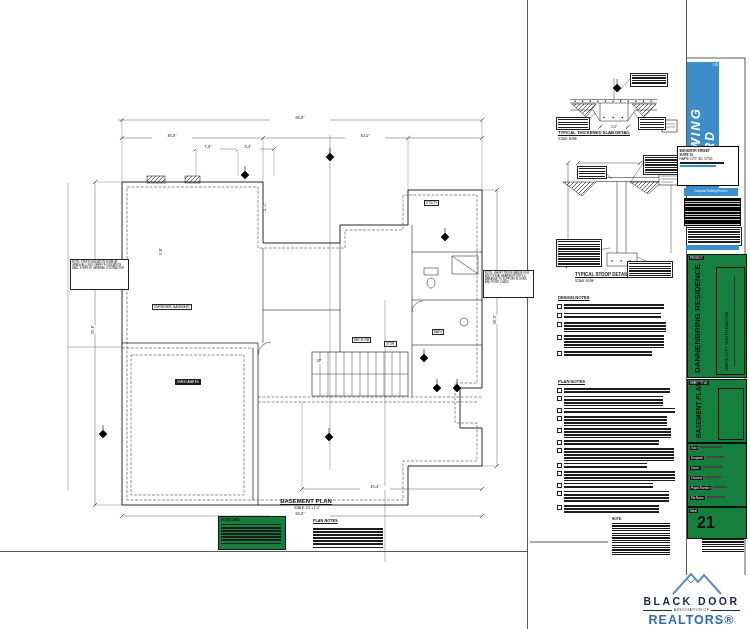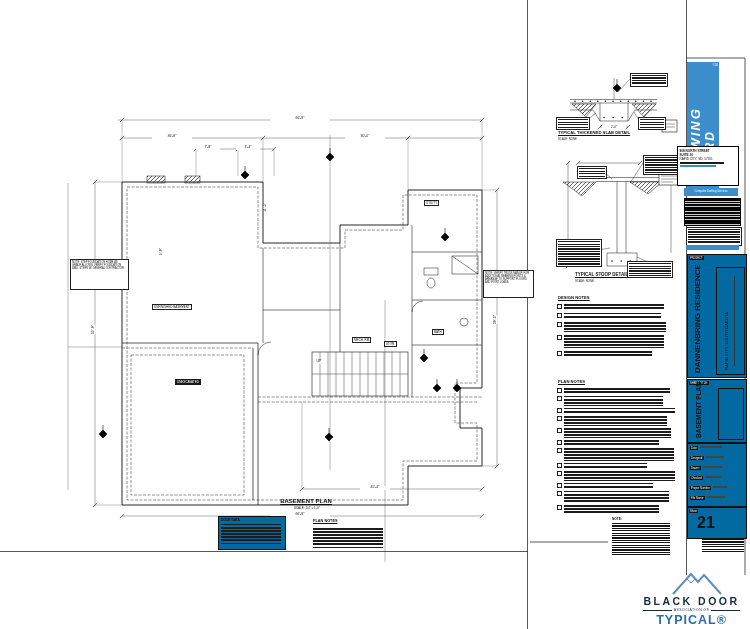--- a/index.html
+++ b/index.html
@@ -15,21 +15,21 @@
   .lbl.dark{background:#1a1a1a;color:#fff;border-color:#1a1a1a;}
   .notebox{position:absolute;font-size:2.6px;line-height:1.2;border:0.6px solid #222;background:#fff;padding:1px;color:#111;}
   .bars{position:absolute;background:repeating-linear-gradient(#1c1c1c 0,#1c1c1c 1.5px,transparent 1.5px,transparent 3.1px);}
   .bars.dense{background:repeating-linear-gradient(#141414 0,#141414 1.2px,transparent 1.2px,transparent 2.4px);}
   .num{position:absolute;width:3.2px;height:3.2px;border:0.6px solid #222;background:#fff;}
   .hd{position:absolute;font-weight:bold;color:#111;line-height:1;white-space:nowrap;}
   .u{text-decoration:underline;}
   .cbox{position:absolute;border:0.5px solid #222;padding:1px;background:#fff;}
   .cbox>i{display:block;width:100%;height:100%;background:repeating-linear-gradient(#1c1c1c 0,#1c1c1c 1.2px,transparent 1.2px,transparent 2.5px);}
   .inv{position:absolute;background:repeating-linear-gradient(#050505 0,#050505 1.9px,#c8c8c8 1.9px,#c8c8c8 2.6px);border:1px solid #000;}
-  .tb{position:absolute;border:0.7px solid #111;background:#0369a1;}
+  .tb{position:absolute;border:0.7px solid #111;background:#15803d;}
   .tb2{position:absolute;border:0.6px solid #111;}
   .tag{position:absolute;background:#141414;color:#fff;font-size:2.7px;line-height:1.2;padding:0.5px 1px;white-space:nowrap;}
   .vt{writing-mode:vertical-rl;transform:rotate(180deg);white-space:nowrap;}
   .vlogo{position:absolute;writing-mode:vertical-rl;transform:rotate(180deg);color:#fff;
          font-weight:bold;font-style:italic;font-size:13px;letter-spacing:2px;white-space:nowrap;}
   .frow{position:absolute;left:2px;font-size:2.7px;white-space:nowrap;}
   .fval{display:inline-block;height:2px;background:#444;vertical-align:middle;margin-left:2px;}
   .assoc{display:flex;align-items:center;gap:2px;font-size:3.4px;letter-spacing:0.5px;}
   .assoc::before,.assoc::after{content:"";flex:1;border-top:0.6px solid #15293f;}
 </style>
@@ -296,16 +296,16 @@
   </div>
   <div class="bars dense" style="left:702px;top:539px;width:42px;height:14px;"></div>
 
   <div class="abs" style="left:635px;top:570px;width:113px;height:58px;">
     <svg width="113" height="26" viewBox="0 0 113 26" style="position:absolute;left:0;top:0;">
       <path d="M38,24 L56,4 L63,12 L69,5 L86,24" fill="none" stroke="#5f8dbe" stroke-width="2"></path>
       <path d="M52,9 L56,13 L60,9" fill="none" stroke="#5f8dbe" stroke-width="1"></path>
     </svg>
     <div class="abs" style="left:0;top:25px;width:113px;font-size:10.5px;font-weight:bold;color:#15293f;letter-spacing:2.5px;text-align:center;">BLACK DOOR</div>
     <div class="abs assoc" style="left:8px;top:38px;width:97px;color:#15293f;">ASSOCIATION OF</div>
-    <div class="abs" style="left:0;top:43px;width:113px;font-size:12.5px;font-weight:bold;color:#2b6cb0;letter-spacing:1px;text-align:center;">TYPICAL®</div>
+    <div class="abs" style="left:0;top:43px;width:113px;font-size:12.5px;font-weight:bold;color:#2b6cb0;letter-spacing:1px;text-align:center;">REALTORS®</div>
   </div>
 
 </div>
 
 </body></html>

